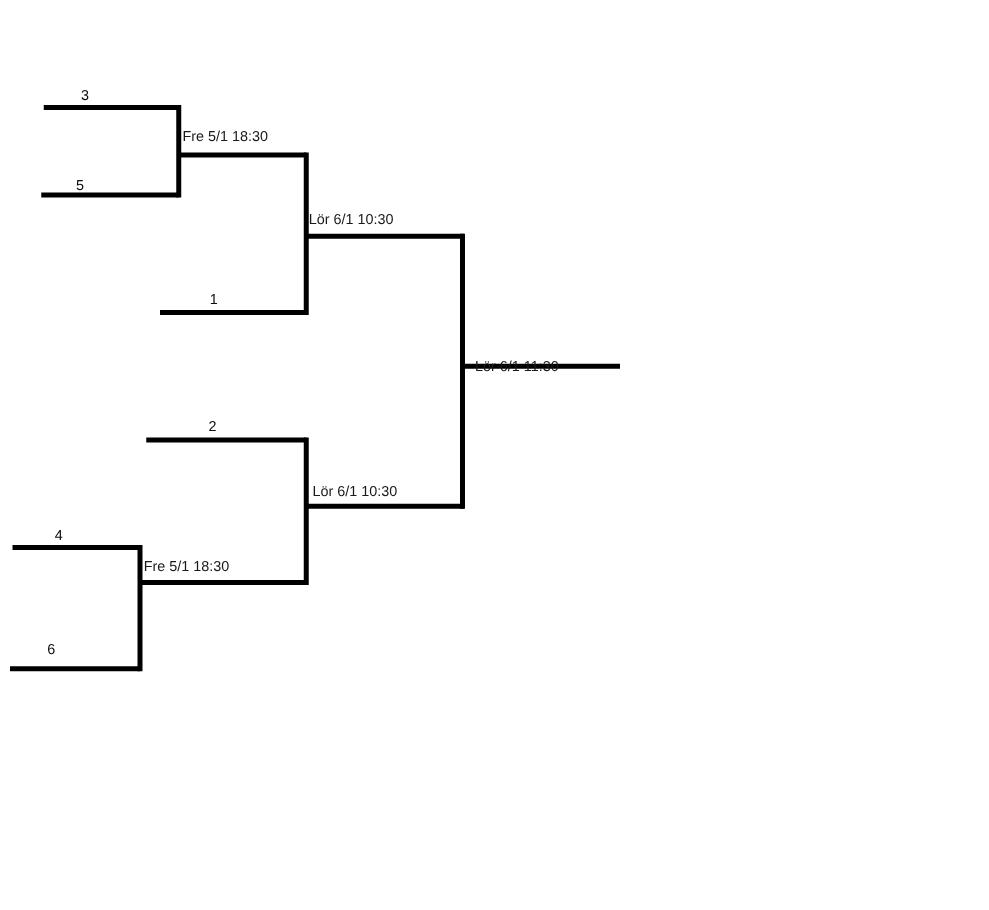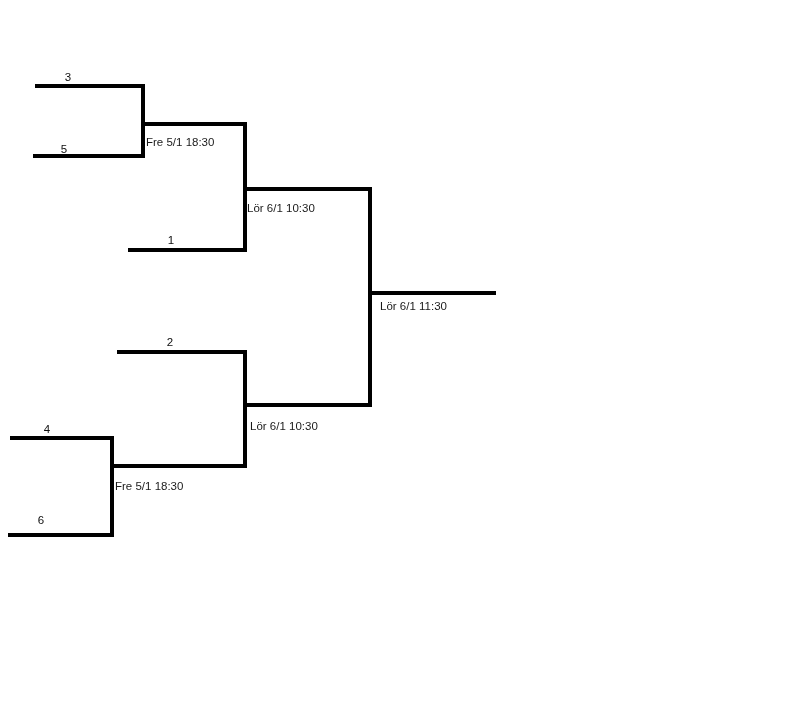--- a/index.html
+++ b/index.html
@@ -44,21 +44,20 @@
   }
   .seed-label {
     font-size: 11.5px;
     color: #0d0d0d;
     text-align: center;
     transform: translateX(-50%);
   }
   .match-label {
     font-size: 11.5px;
     color: #1a1a1a;
-    margin-top: 32px;
   }
 </style>
 </head>
 <body>
 
 <div id="bracket-root">
 
   <svg id="bracket-svg" viewBox="0 0 791 728" xmlns="http://www.w3.org/2000/svg">
 
     <line class="bracket-line" x1="35" y1="86" x2="143" y2="86"></line>
@@ -95,17 +94,17 @@
 
   <div class="label seed-label" style="left:68px; top:71px;">3</div>
   <div class="label seed-label" style="left:64px; top:143px;">5</div>
   <div class="label seed-label" style="left:171px; top:234px;">1</div>
   <div class="label seed-label" style="left:170px; top:336px;">2</div>
   <div class="label seed-label" style="left:47px; top:423px;">4</div>
   <div class="label seed-label" style="left:41px; top:514px;">6</div>
 
   <div class="label match-label" style="left:146px; top:104px;">Fre 5/1 18:30</div>
   <div class="label match-label" style="left:247px; top:170px;">Lör 6/1 10:30</div>
-  <div class="label match-label" style="left:380px; top:268px;">Lör 6/1 11:30</div>
+  <div class="label match-label" style="left:380px; top:288px;">Lör 6/1 11:30</div>
   <div class="label match-label" style="left:250px; top:388px;">Lör 6/1 10:30</div>
   <div class="label match-label" style="left:115px; top:448px;">Fre 5/1 18:30</div>
 
 </div>
 
 </body></html>

